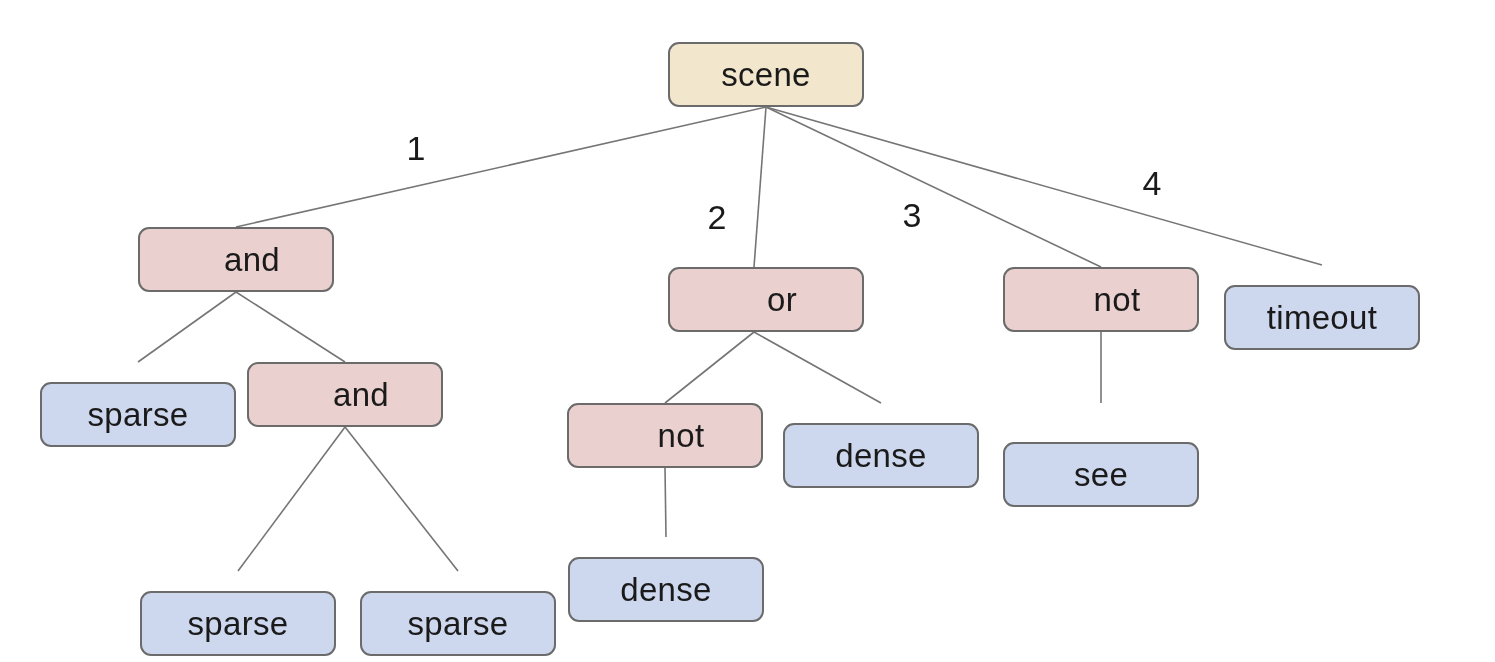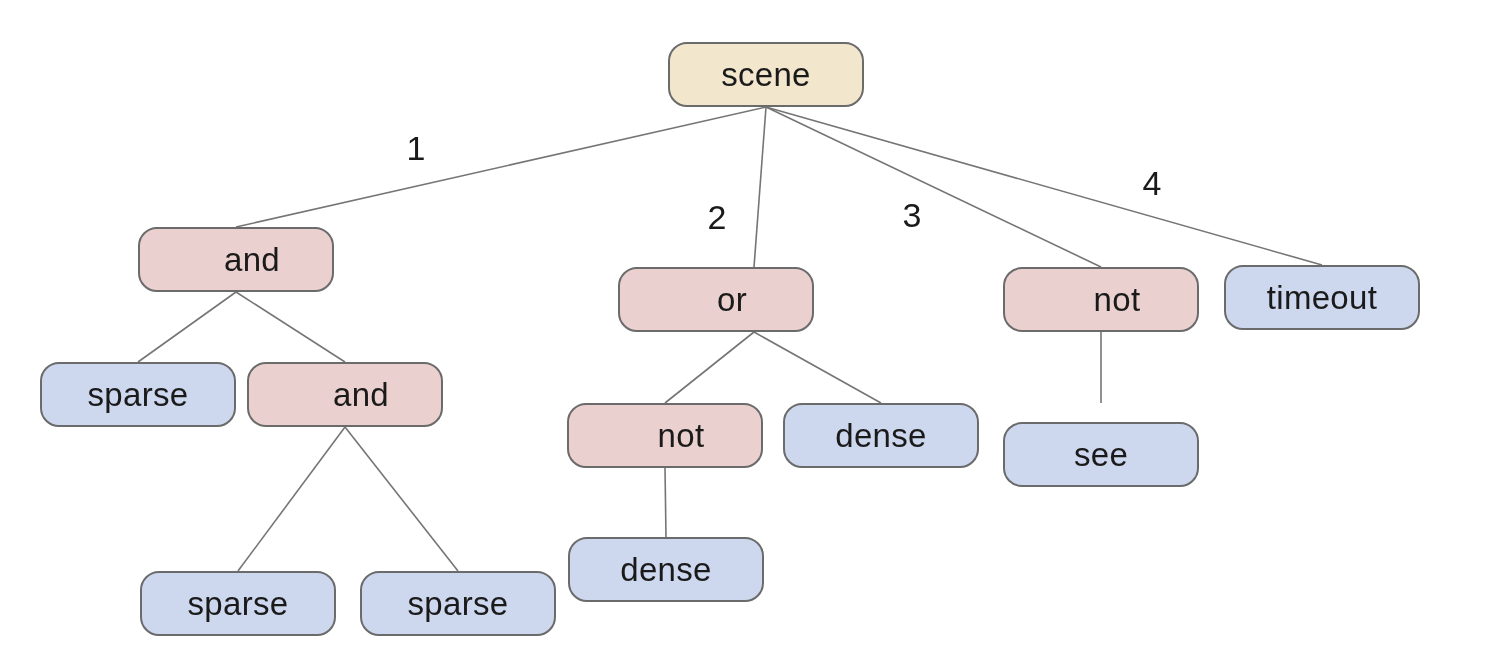--- a/index.html
+++ b/index.html
@@ -14,34 +14,34 @@
   .edges { position: absolute; left: 0; top: 0; }
   .edges line {
     stroke: var(--edge-line, #757575);
     stroke-width: 1.6;
   }
   .node {
     position: absolute;
     width: 196px; height: 65px;
     box-sizing: border-box;
     border: 2px solid var(--node-border, #6b6b6b);
-    border-radius: 19px;
+    border-radius: 11px;
     display: flex; align-items: center; justify-content: center;
     font-size: 33px;
     letter-spacing: 0.3px;
     color: var(--text-color, #1a1a1a);
   }
   .node.root { background: var(--root-fill, #f2e6cd); }
   .node.op   { background: var(--operator-fill, #ead0ce); padding-left: 32px; }
-  .node.leaf { background: var(--leaf-fill, #cdd7ee); }
+  .node.leaf { background: var(--leaf-fill, #cdd7ee); margin-top: 20px; }
 
   
   #n-scene     { left: 668px;  top: 42px;  }
   #n-and-1     { left: 138px;  top: 227px; }
-  #n-or-1      { left: 618px;  top: 267px; }
+  #n-or-1      { left: 668px;  top: 267px; }
   #n-not-1     { left: 1003px; top: 267px; }
   #n-timeout-1 { left: 1224px; top: 265px; }
   #n-sparse-1  { left: 40px;   top: 362px; }
   #n-and-2     { left: 247px;  top: 362px; }
   #n-not-2     { left: 567px;  top: 403px; }
   #n-dense-1   { left: 783px;  top: 403px; }
   #n-see-1     { left: 1003px; top: 422px; }
   #n-sparse-2  { left: 140px;  top: 571px; }
   #n-sparse-3  { left: 360px;  top: 571px; }
   #n-dense-2   { left: 568px;  top: 537px; }

